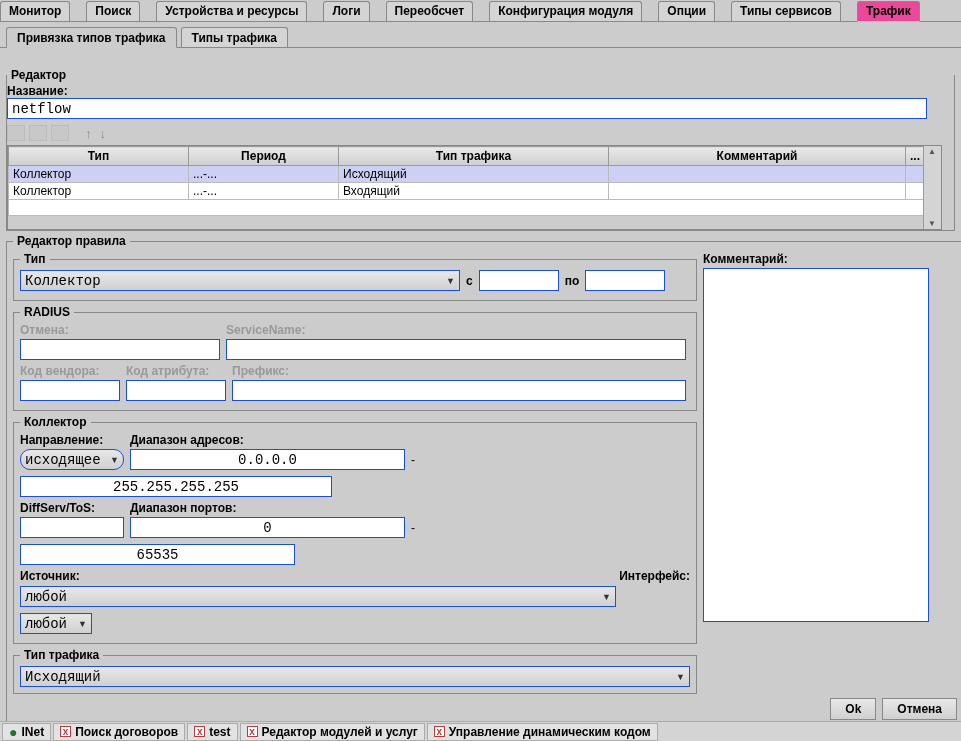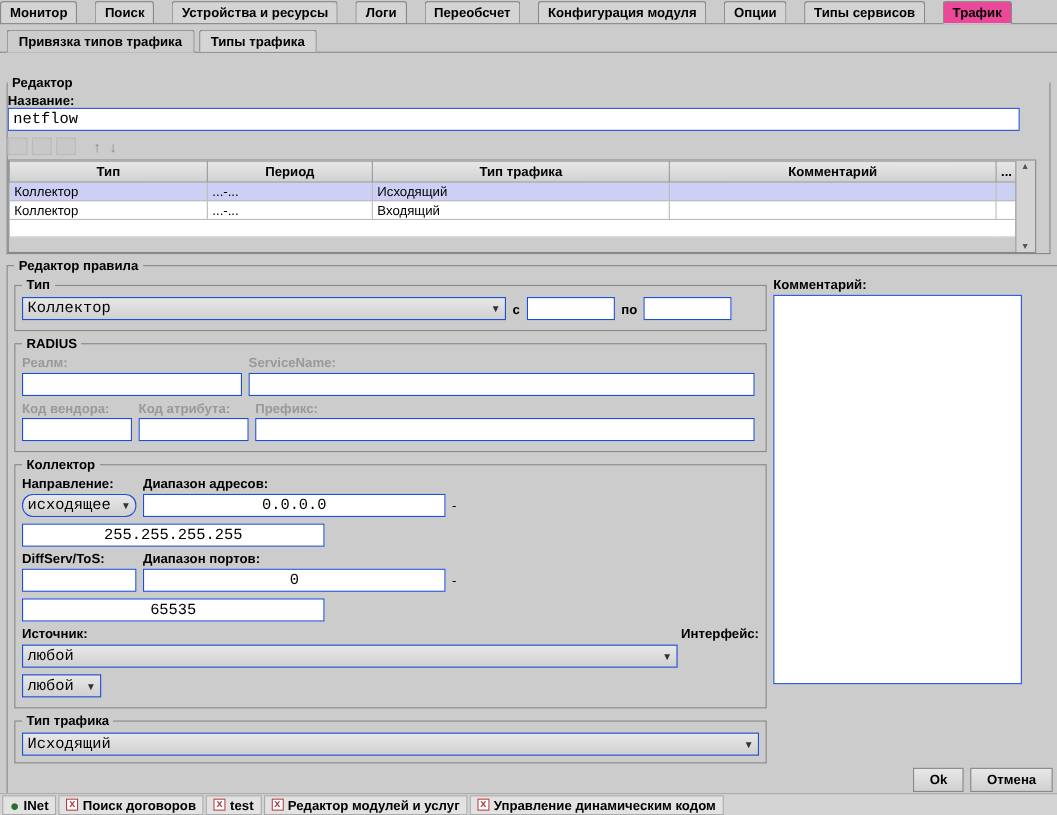--- a/index.html
+++ b/index.html
@@ -332,21 +332,21 @@
               <span class="label-bold">с</span>
               <input type="text" style="width: 80px;" value="">
               <span class="label-bold">по</span>
               <input type="text" style="width: 80px;" value="">
             </div>
           </fieldset>
 
           <fieldset style="margin:0 0 4px 0;">
             <legend>RADIUS</legend>
             <div class="col-head">
-              <span class="disabled-label" style="width:200px">Реалм:</span>
+              <span class="disabled-label" style="width:200px">Отмена:</span>
               <span class="disabled-label">ServiceName:</span>
             </div>
             <div class="row">
               <input type="text" style="width: 200px;" value="">
               <input type="text" style="width: 460px;" value="">
             </div>
             <div class="col-head" style="margin-top:4px;">
               <span class="disabled-label" style="width:100px">Код вендора:</span>
               <span class="disabled-label" style="width:100px">Код атрибута:</span>
               <span class="disabled-label">Префикс:</span>
@@ -365,21 +365,21 @@
               <span class="label-bold">Диапазон адресов:</span>
             </div>
             <div class="row">
               <span class="select-wrap" style="width:104px;">
                 <select style="width:104px;border-radius:10px;">
                   <option>исходящее</option>
                 </select>
               </span>
               <input type="text" style="width: 275px; text-align: center;" value="0.0.0.0">
               <span>-</span>
-              <input type="text" style="width: 275px; text-align: center;" value="255.255.255.255">
+              <input type="text" style="width: 312px; text-align: center;" value="255.255.255.255">
             </div>
             <div class="col-head" style="margin-top:4px;">
               <span class="label-bold" style="width:104px">DiffServ/ToS:</span>
               <span class="label-bold">Диапазон портов:</span>
             </div>
             <div class="row">
               <input type="text" style="width: 104px;" value="">
               <input type="text" style="width: 275px; text-align: center;" value="0">
               <span>-</span>
               <input type="text" style="width: 275px; text-align: center;" value="65535">

